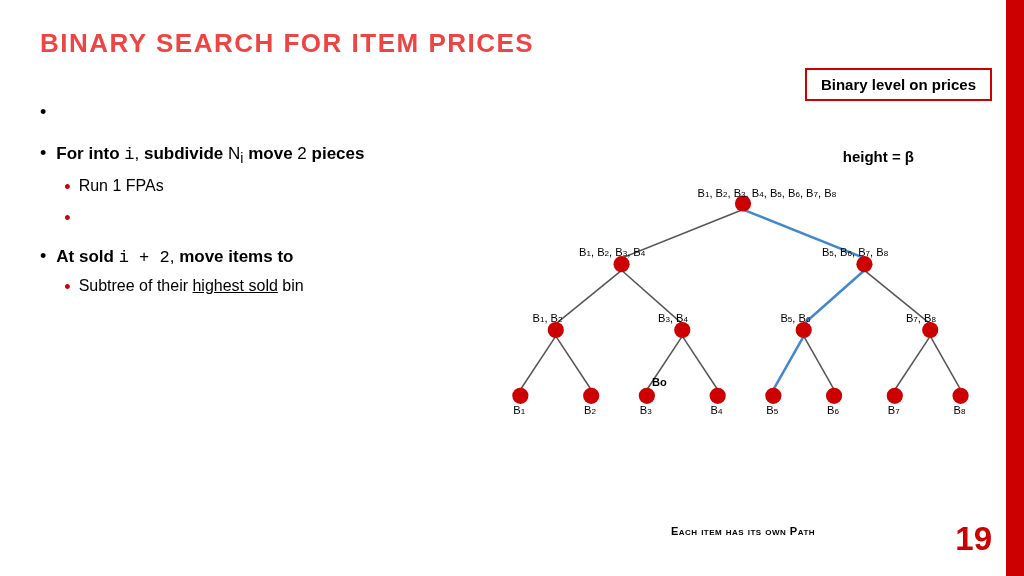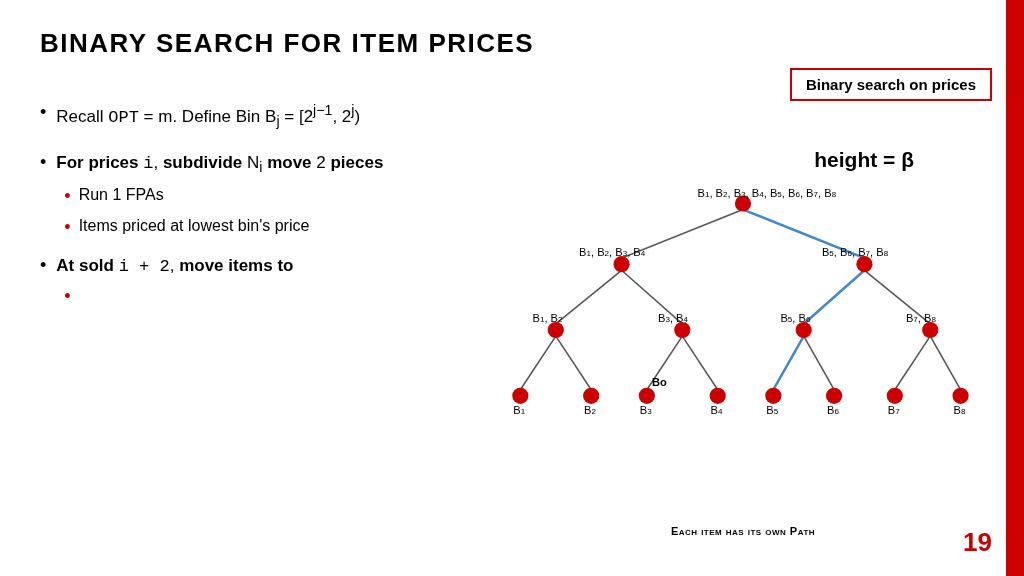--- a/index.html
+++ b/index.html
@@ -22,32 +22,32 @@
       background: #cc0000;
     }
 
     
     .slide-title {
       position: absolute;
       top: 28px;
       left: 40px;
       font-size: 26px;
       font-weight: 900;
-      color: #000000;
+      color: #ef4444;
       letter-spacing: 1.5px;
       text-transform: uppercase;
       font-family: 'Arial Black', Arial, sans-serif;
     }
 
     
     .slide-number {
       position: absolute;
       bottom: 18px;
       right: 32px;
-      font-size: 26px;
+      font-size: 33px;
       font-weight: bold;
       color: #cc0000;
     }
 
     
     .binary-search-box {
       position: absolute;
       top: 68px;
       right: 32px;
       border: 2px solid #cc0000;
@@ -107,21 +107,21 @@
     code {
       font-family: 'Courier New', monospace;
     }
     .underline { text-decoration: underline; }
 
     
     .height-label {
       position: absolute;
       top: 148px;
       right: 110px;
-      font-size: 21px;
+      font-size: 15px;
       font-weight: bold;
     }
 
     
     .tree-container {
       position: absolute;
       top: 180px;
       left: 490px;
       right: 28px;
       height: 300px;
@@ -146,59 +146,56 @@
       height: 100%;
     }
   </style>
 </head>
 <body>
 
 <div class="right-bar"></div>
 
 <div class="slide-title">BINARY SEARCH FOR ITEM PRICES</div>
 
-<div class="binary-search-box">Binary search on prices</div>
+<div class="binary-search-box">Binary level on prices</div>
 
 <div class="height-label">
   <strong>height</strong> = β
 </div>
 
 <div class="content">
 
   <div class="bullet-item">
     <span class="bullet-dot">•</span>
-    <span class="bullet-text">
-      Recall <code>OPT</code> = m. Define Bin B<sub>j</sub> = [2<sup>j−1</sup>, 2<sup>j</sup>)
-    </span>
   </div>
 
   <div class="bullet-item" style="margin-bottom: 8px;">
     <span class="bullet-dot">•</span>
     <span class="bullet-text">
-      <strong>For prices</strong> <code>i</code>,  <strong>subdivide</strong> N<sub>i</sub> <strong>move</strong> 2 <strong>pieces</strong>
+      <strong>For into</strong> <code>i</code>,  <strong>subdivide</strong> N<sub>i</sub> <strong>move</strong> 2 <strong>pieces</strong>
       <div class="sub-bullets">
         <div class="sub-bullet-item">
           <span class="sub-bullet-dot">•</span>
           <span>Run 1 FPAs</span>
         </div>
         <div class="sub-bullet-item">
           <span class="sub-bullet-dot">•</span>
-          <span>Items priced at lowest bin's price</span>
         </div>
       </div>
     </span>
   </div>
 
   <div class="bullet-item" style="margin-top: 8px;">
     <span class="bullet-dot">•</span>
     <span class="bullet-text">
       <strong>At sold</strong> <code>i + 2</code>, <strong>move items to</strong>
       <div class="sub-bullets">
         <div class="sub-bullet-item">
           <span class="sub-bullet-dot">•</span>
+          <span>Subtree of their <span class="underline">highest sold</span> bin</span>
         </div>
       </div>
     </span>
   </div>
 </div>
 
 <div class="tree-container">
   <svg viewBox="0 0 500 290" class="tree-svg">
 
     <style>

